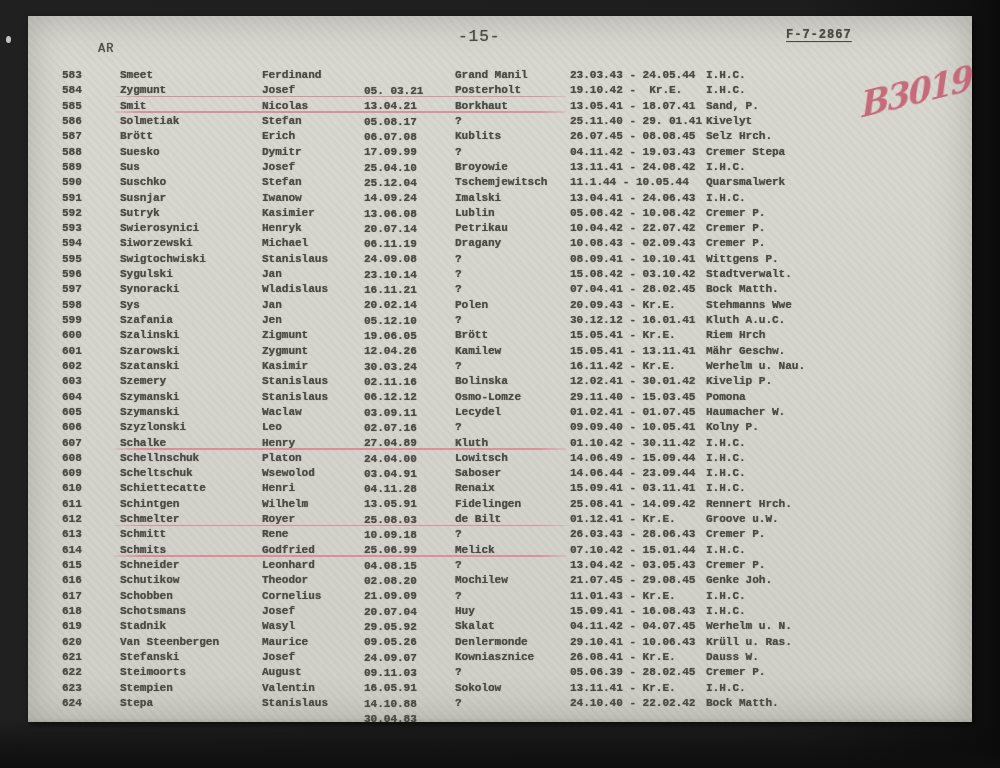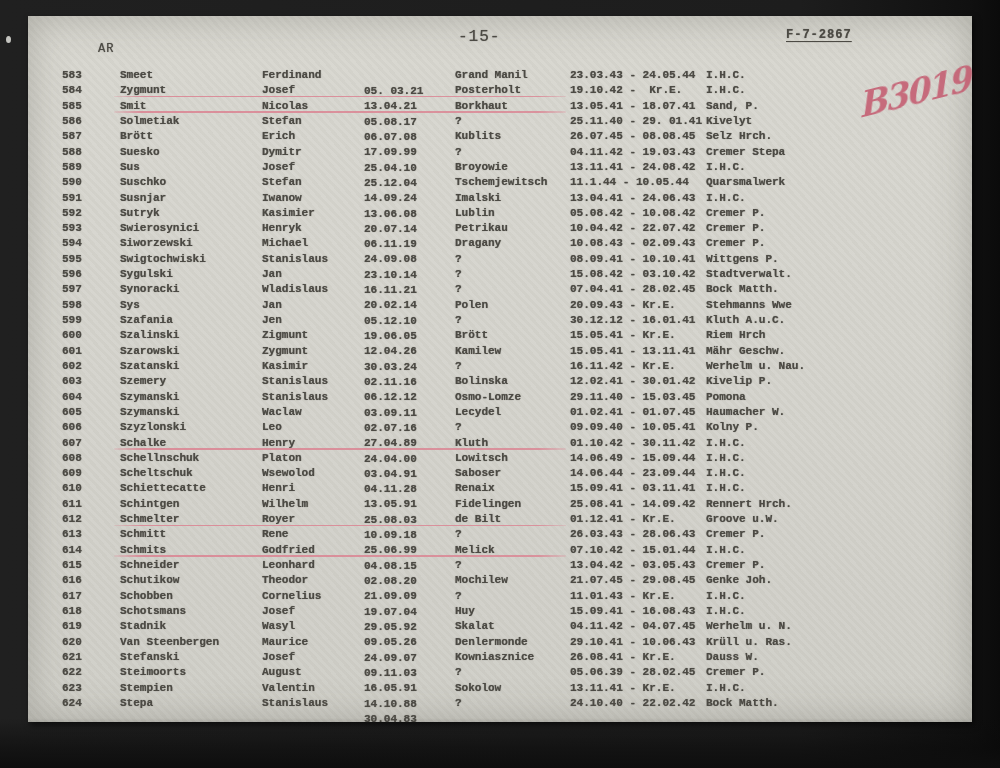--- a/index.html
+++ b/index.html
@@ -376,21 +376,21 @@
     <span class="c-first">Theodor</span>
     <span class="c-dob">21.09.09</span>
     <span class="c-place">Mochilew</span>
     <span class="c-period">21.07.45 - 29.08.45</span>
     <span class="c-remark">Genke Joh.</span>
   </div>
         <div class="row typed">
     <span class="c-no">617</span>
     <span class="c-surname">Schobben</span>
     <span class="c-first">Cornelius</span>
-    <span class="c-dob">19.07.04</span>
+    <span class="c-dob">20.07.04</span>
     <span class="c-place">?</span>
     <span class="c-period">11.01.43 - Kr.E.</span>
     <span class="c-remark">I.H.C.</span>
   </div>
         <div class="row typed">
     <span class="c-no">618</span>
     <span class="c-surname">Schotsmans</span>
     <span class="c-first">Josef</span>
     <span class="c-dob">29.05.92</span>
     <span class="c-place">Huy</span>

